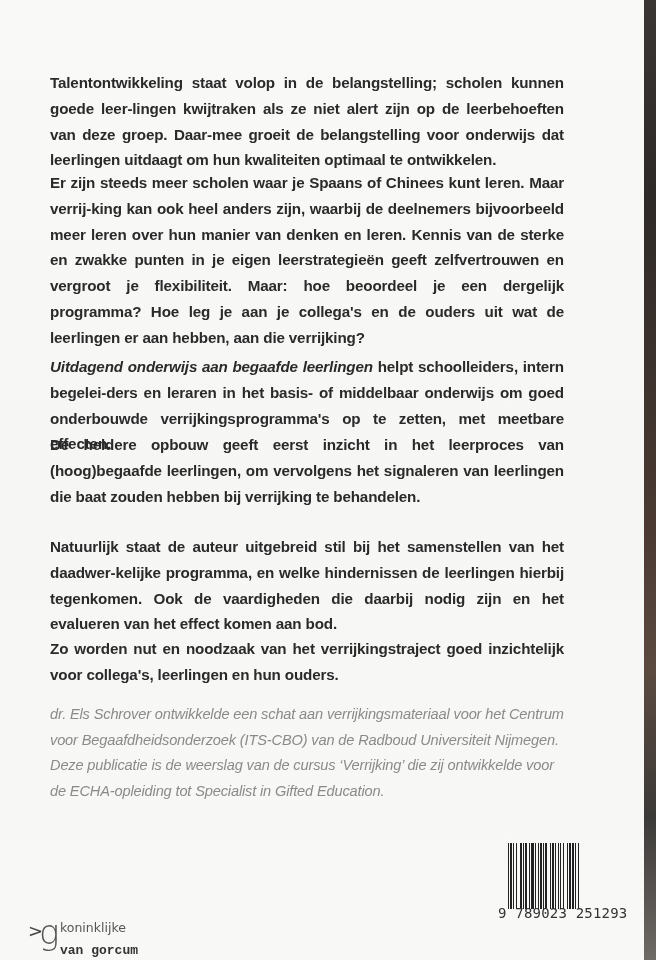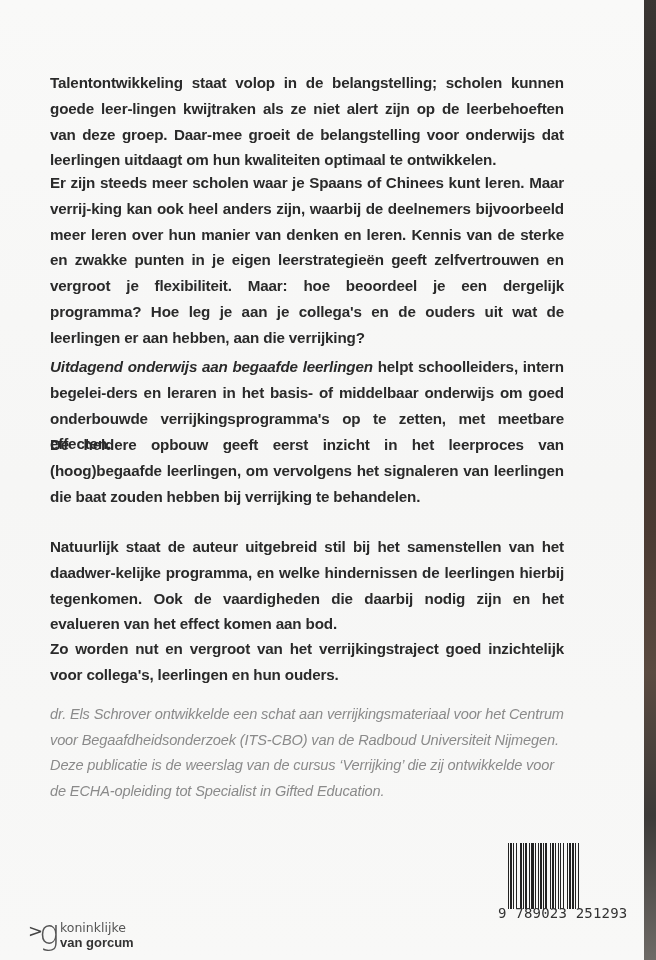--- a/index.html
+++ b/index.html
@@ -36,21 +36,21 @@
   .bars span { display: block; height: 100%; background: #222; }
   .isbn {
     position: absolute; left: -10px; top: 62px; width: 110px;
     font-family: "DejaVu Sans Mono", monospace; font-size: 14px; color: #333;
     letter-spacing: 0.2px; white-space: nowrap;
   }
   .logo { position: absolute; left: 28px; top: 918px; height: 36px; width: 130px; }
   .logo .arrow { position: absolute; left: 0; top: 2px; font-size: 18px; color: #444; font-family: "DejaVu Sans", sans-serif; }
   .logo .g { position: absolute; left: 11px; top: -6px; font-size: 34px; color: #555; font-family: "DejaVu Sans", sans-serif; font-weight: 300; }
   .logo .l1 { position: absolute; left: 32px; top: 2px; font-size: 12.5px; color: #555; font-family: "DejaVu Sans", sans-serif; }
-  .logo .l2 { position: absolute; left: 32px; top: 17px; font-size: 13px; color: #333; font-weight: bold; font-family: Liberation Sans, sans-serif; }
+  .logo .l2 { position: absolute; left: 32px; top: 25px; font-size: 13px; color: #333; font-weight: bold; font-family: Liberation Mono, monospace; }
 </style>
 </head>
 <body>
 
 <div class="page">
 
   <div class="text-block" style="top:70px;">
     <p class="last">Talentontwikkeling staat volop in de belangstelling; scholen kunnen goede leer-lingen kwijtraken als ze niet alert zijn op de leerbehoeften van deze groep. Daar-mee groeit de belangstelling voor onderwijs dat leerlingen uitdaagt om hun kwaliteiten optimaal te ontwikkelen.</p>
   </div>
 
@@ -64,21 +64,21 @@
 
   <div class="text-block" style="top:534px;">
     <p class="last">Natuurlijk staat de auteur uitgebreid stil bij het samenstellen van het daadwer-kelijke programma, en welke hindernissen de leerlingen hierbij tegenkomen. Ook de vaardigheden die daarbij nodig zijn en het evalueren van het effect komen aan bod.</p>
   </div>
 
   <div class="text-block" style="top:432px;">
     <p class="last">De heldere opbouw geeft eerst inzicht in het leerproces van (hoog)begaafde leerlingen, om vervolgens het signaleren van leerlingen die baat zouden hebben bij verrijking te behandelen.</p>
   </div>
 
   <div class="text-block" style="top:636px;">
-    <p class="last">Zo worden nut en vergroot van het verrijkingstraject goed inzichtelijk voor collega's, leerlingen en hun ouders.</p>
+    <p class="last">Zo worden nut en noodzaak van het verrijkingstraject goed inzichtelijk voor collega's, leerlingen en hun ouders.</p>
   </div>
 
   <div class="bio">dr. Els Schrover ontwikkelde een schat aan verrijkingsmateriaal voor het Centrum voor Begaafdheidsonderzoek (ITS-CBO) van de Radboud Universiteit Nijmegen. Deze publicatie is de weerslag van de cursus ‘Verrijking’ die zij ontwikkelde voor de ECHA-opleiding tot Specialist in Gifted Education.</div>
 
   <div class="logo">
     <span class="arrow">&gt;</span>
     <span class="g">g</span>
     <span class="l1">koninklijke</span>
     <span class="l2">van gorcum</span>
   </div>

